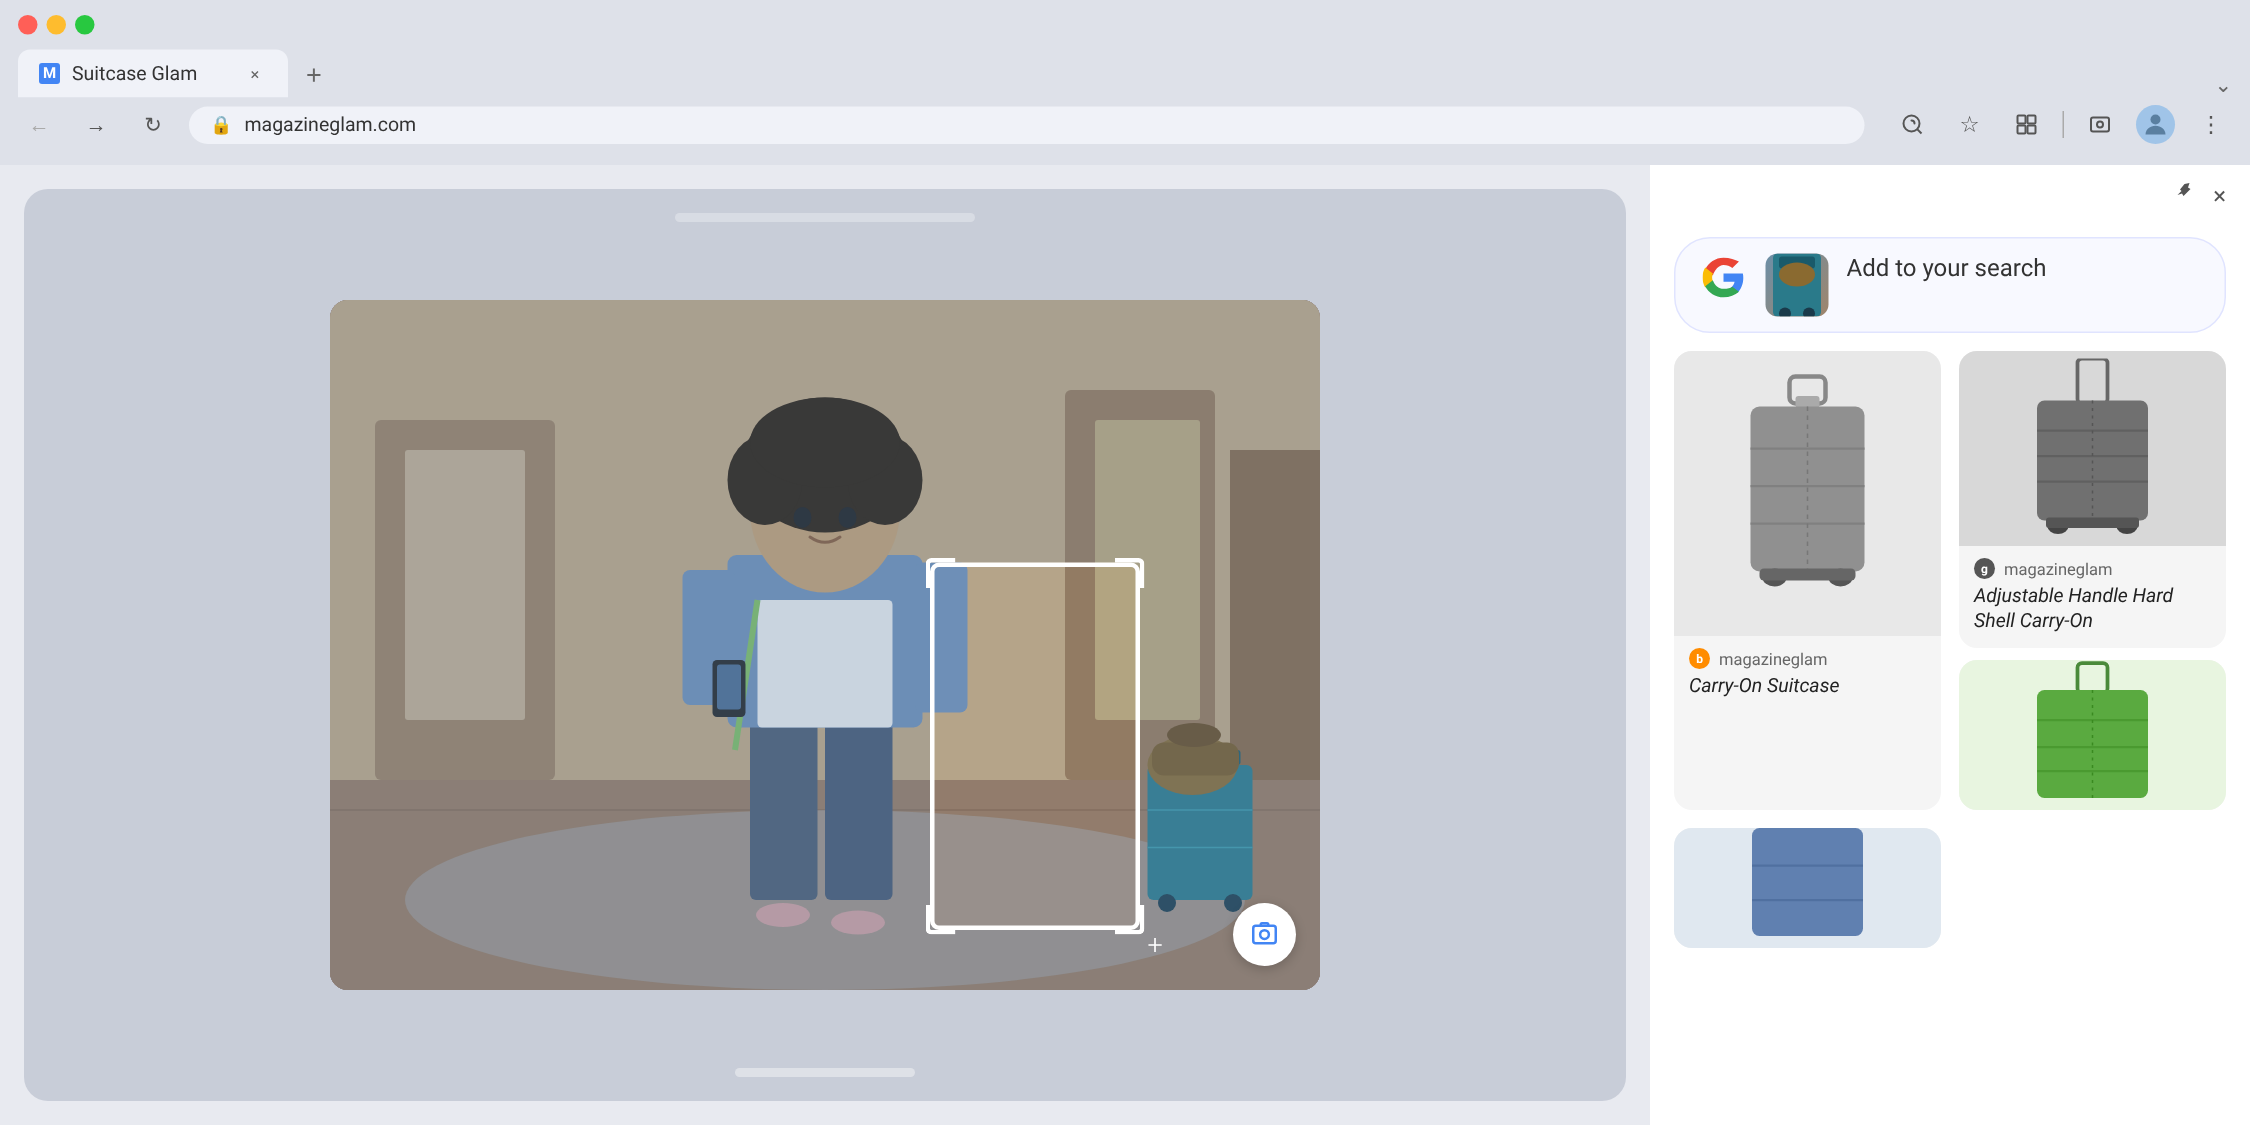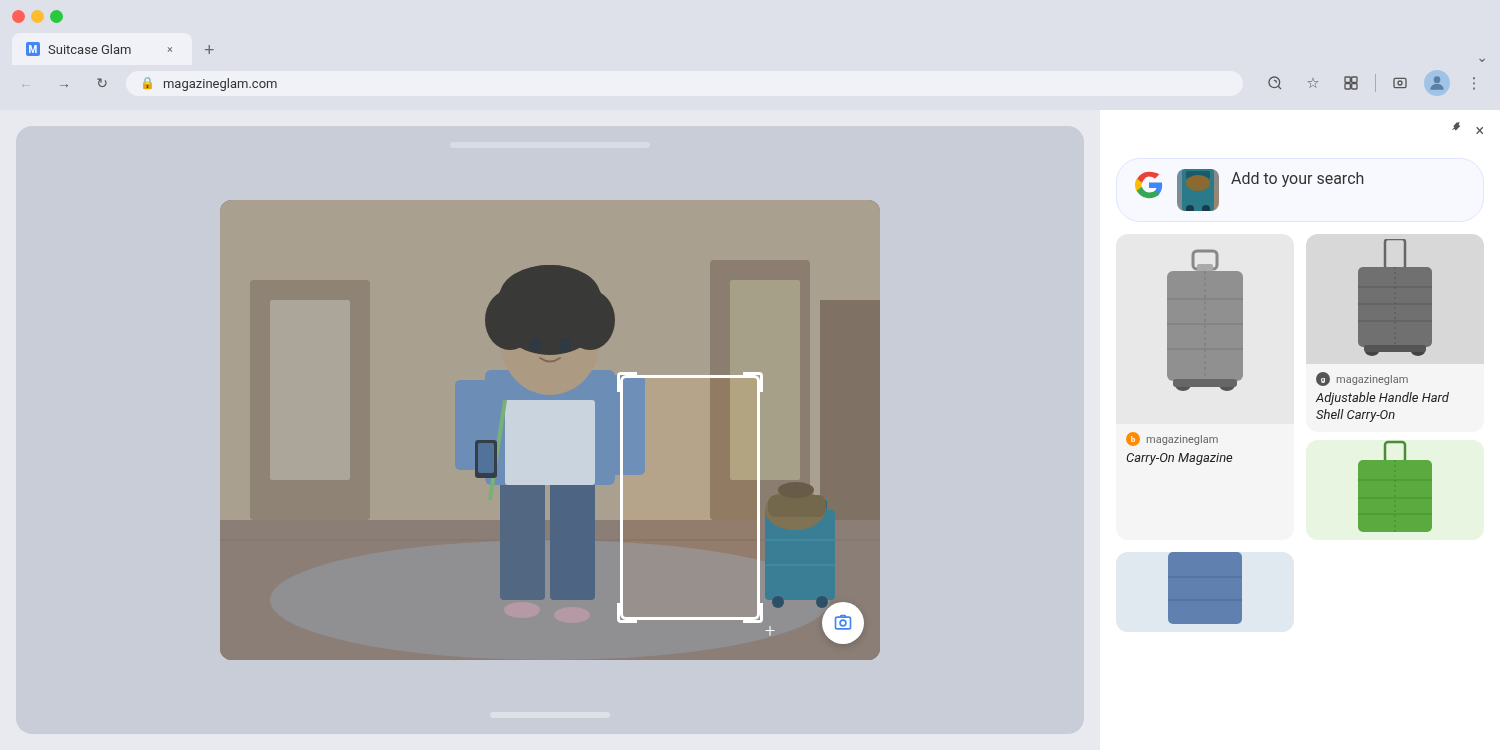--- a/index.html
+++ b/index.html
@@ -625,21 +625,21 @@
             <ellipse cx="72" cy="136" rx="8" ry="6" fill="#555"></ellipse>
 
             <rect x="18" y="130" width="64" height="8" fill="#666" rx="3"></rect>
           </svg>
         </div>
         <div class="result-info">
           <div class="result-source">
             <div class="source-icon baydaily-icon">b</div>
             <span>magazineglam</span>
           </div>
-          <div class="result-title">Carry-On Magazine</div>
+          <div class="result-title">Carry-On Suitcase</div>
         </div>
       </div>
 
       <div style="display:flex;flex-direction:column;gap:8px;">
         <div class="result-card-full">
           <div class="result-img suitcase-gray-2" style="height:130px;">
             <svg width="90" height="120" viewBox="0 0 90 120">
 
               <rect x="35" y="0" width="20" height="30" fill="none" stroke="#666" stroke-width="2.5" rx="3"></rect>
 

